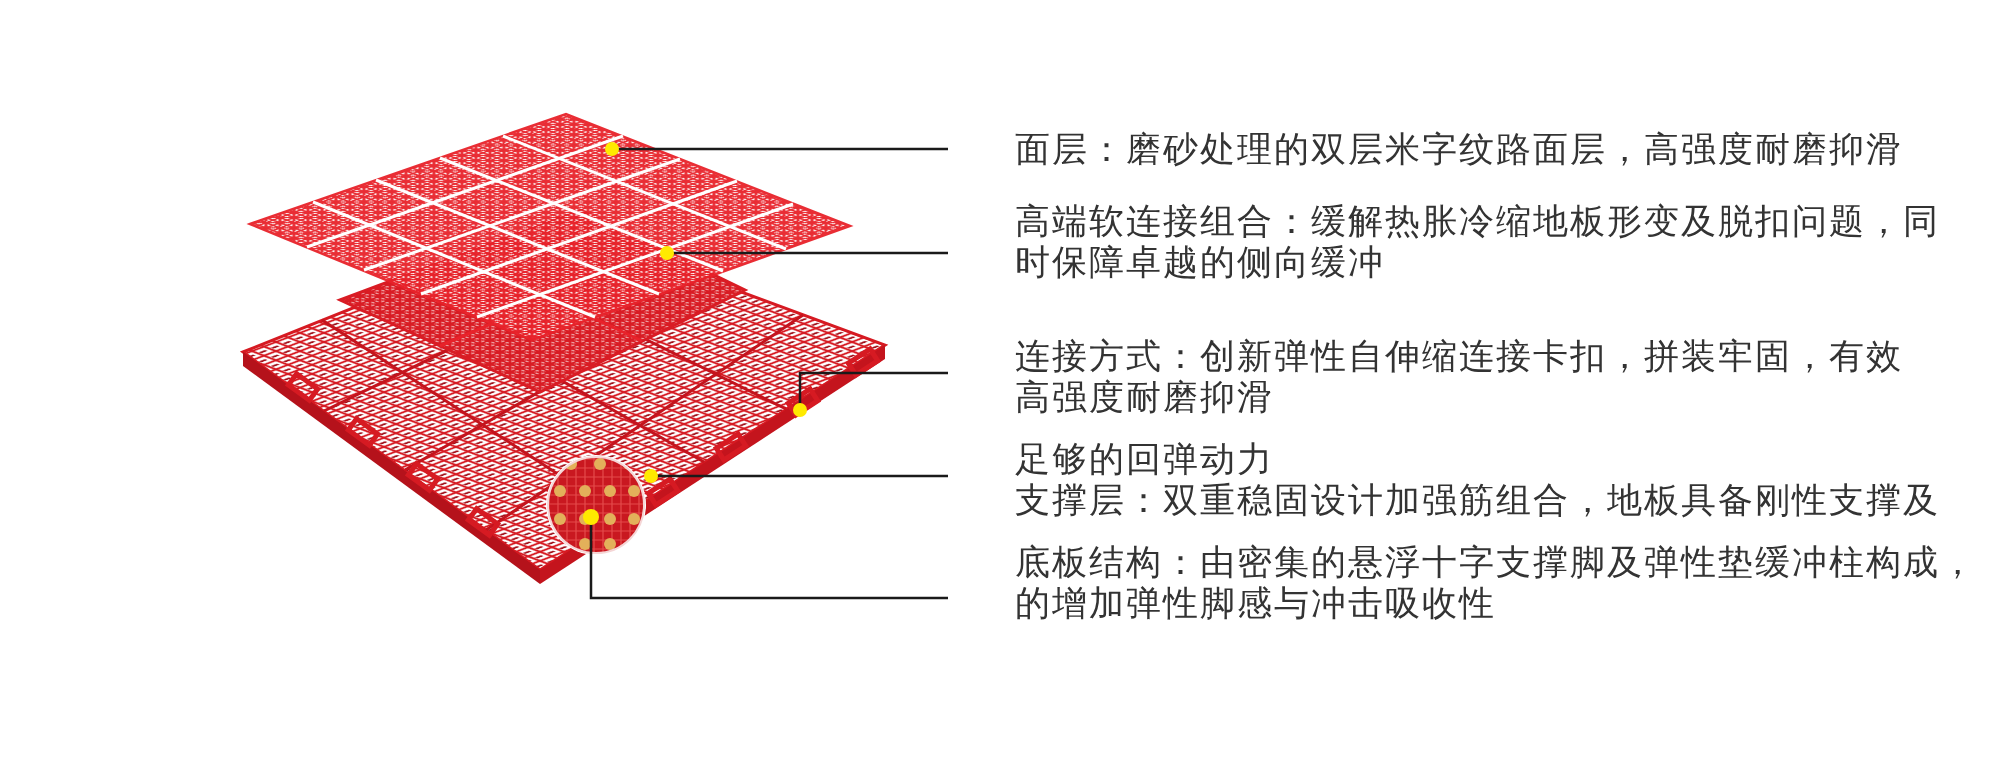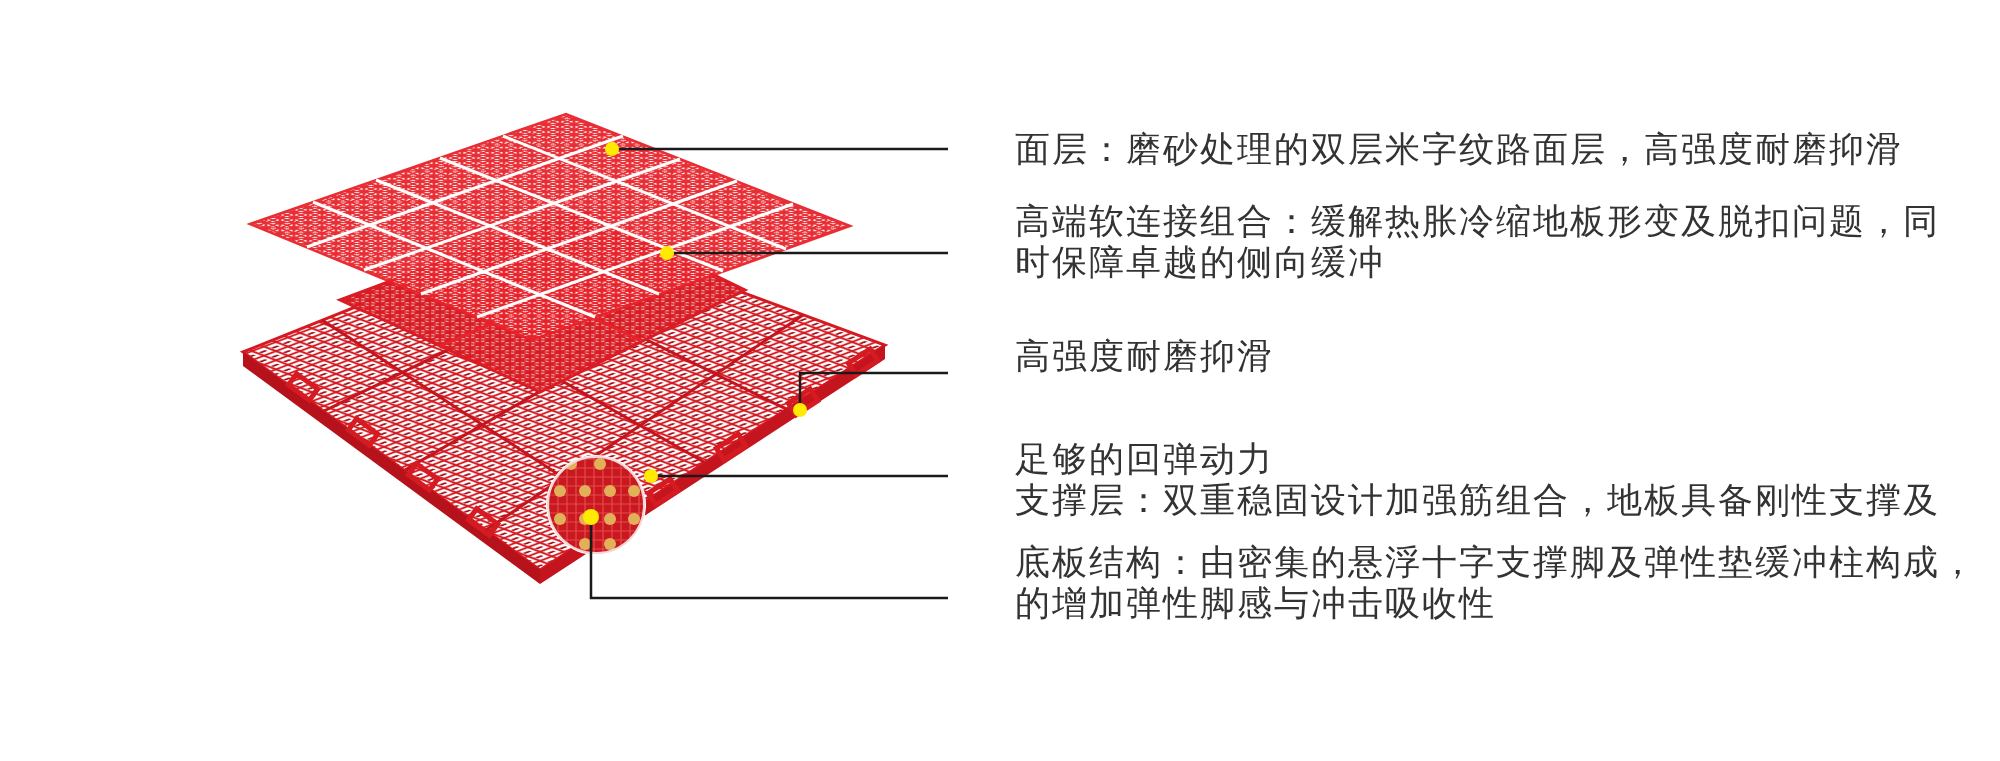--- a/index.html
+++ b/index.html
@@ -134,20 +134,21 @@
 <div class="label" style="top:129px;">
   <span class="ln">面层：磨砂处理的双层米字纹路面层，高强度耐磨抑滑</span>
 </div>
 
 <div class="label" style="top:201px;">
   <span class="ln">高端软连接组合：缓解热胀冷缩地板形变及脱扣问题，同</span>
   <span class="ln">时保障卓越的侧向缓冲</span>
 </div>
 
 <div class="label" style="top:336px;">
+  <span class="ln">连接方式：创新弹性自伸缩连接卡扣，拼装牢固，有效</span>
   <span class="ln">高强度耐磨抑滑</span>
 </div>
 
 <div class="label" style="top:439px;">
   <span class="ln">足够的回弹动力</span>
   <span class="ln">支撑层：双重稳固设计加强筋组合，地板具备刚性支撑及</span>
 </div>
 
 <div class="label" style="top:542px;">
   <span class="ln">底板结构：由密集的悬浮十字支撑脚及弹性垫缓冲柱构成，</span>

